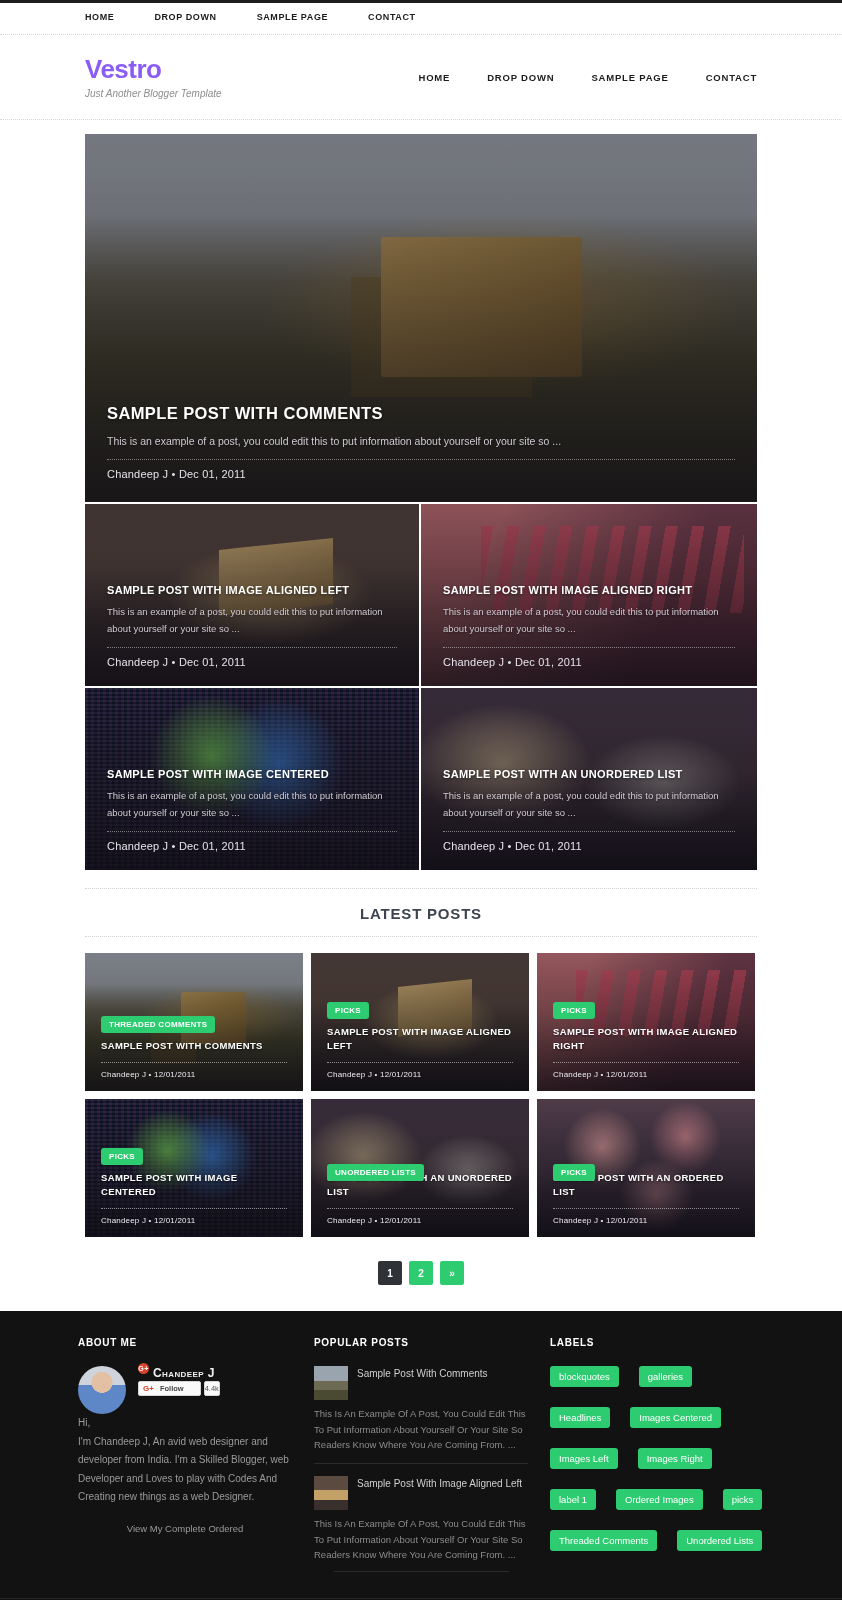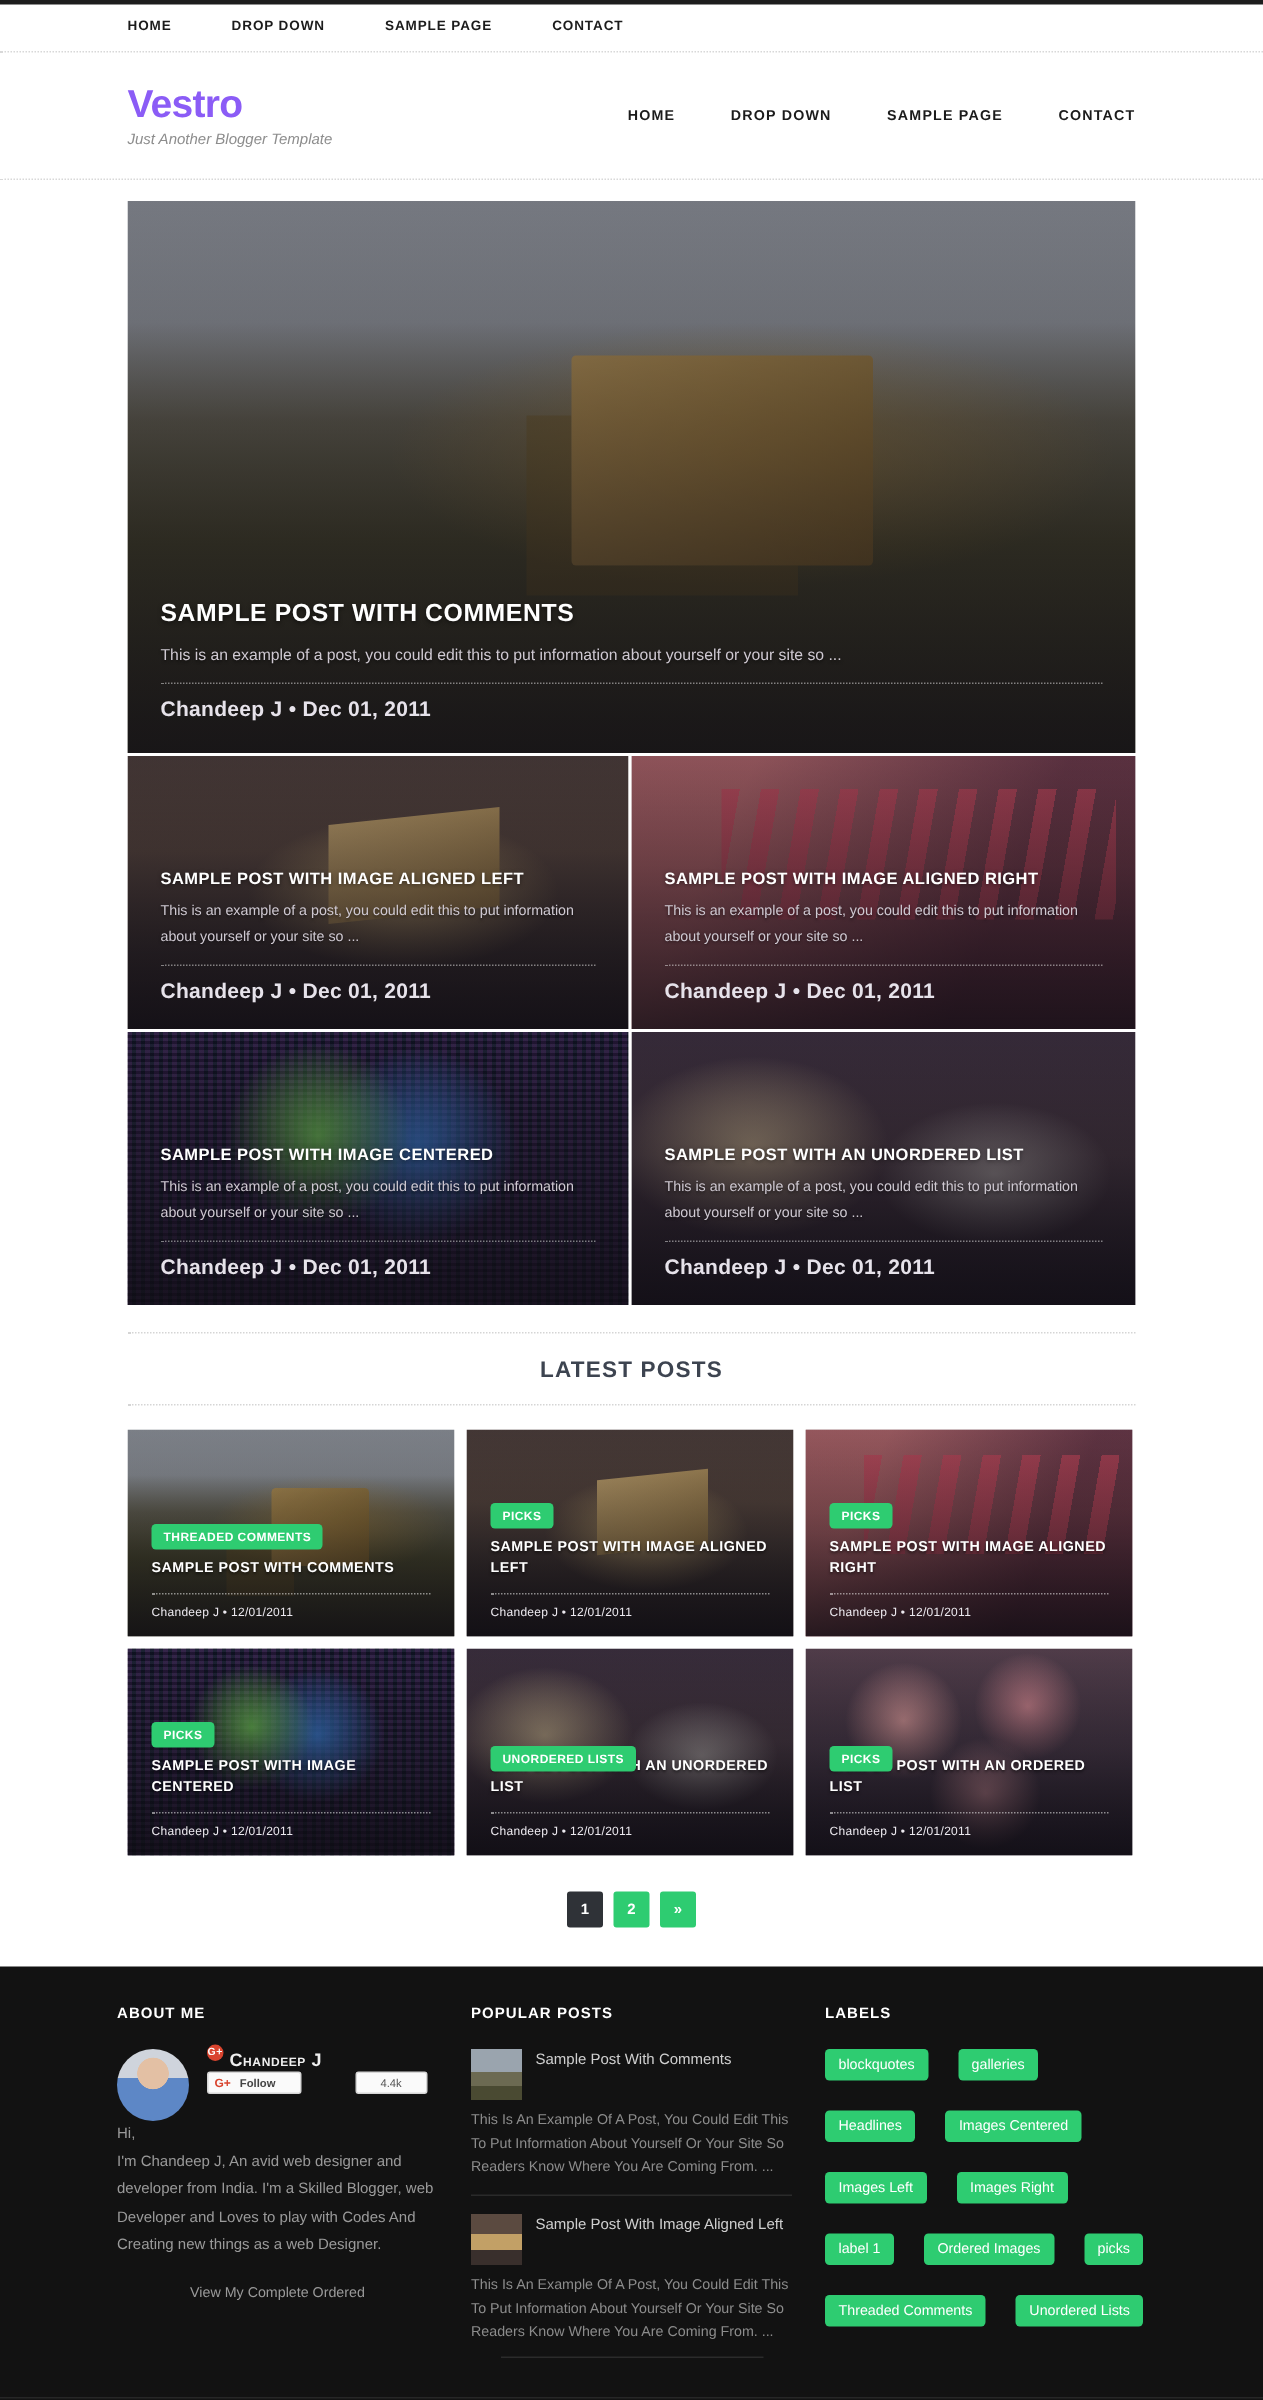--- a/index.html
+++ b/index.html
@@ -109,24 +109,23 @@
     font-size: 10.5px;
     color: #cfc9d2;
     line-height: 1.75;
     margin-bottom: 9px;
     text-shadow: 0 1px 2px rgba(0,0,0,.5);
   }
   .feat-half .feat-cap p { font-size: 9.5px; line-height: 1.85; }
   .feat-meta {
     border-top: 1px dotted rgba(255,255,255,.45);
     padding-top: 8px;
-    font-size: 14px;
+    font-size: 11px;
     color: #e6e2ea;
     letter-spacing: .2px;
-    font-weight: bold;
   }
 
   
   .img-tractor {
     background:
       radial-gradient(ellipse 60% 40% at 62% 46%, rgba(196,150,60,.55), rgba(0,0,0,0) 60%),
       linear-gradient(to bottom, #8d929a 0%, #9aa0a6 22%, #6d6b58 40%, #50502f 62%, #3a3a26 100%);
   }
   .img-tractor::after {
     content:""; position:absolute; left:44%; top:28%; width:30%; height:38%;
@@ -289,22 +288,22 @@
   .follow-row { display: flex; align-items: stretch; gap: 3px; margin-bottom: 9px; }
   .follow-btn {
     display: flex; align-items: center; gap: 6px;
     background: #fafafa; border: 1px solid #d6d6d6;
     border-radius: 2px; padding: 2px 16px 2px 4px;
     font-size: 7.5px; font-weight: bold; color: #444;
   }
   .follow-btn .g { color: #d9442e; font-size: 8px; font-weight: bold; }
   .follow-count {
     background: #fafafa; border: 1px solid #d6d6d6; border-radius: 2px;
-    padding: 2px 16px; font-size: 7.5px; color: #555;
-    display:flex; align-items:center;margin-left:33px;
+    padding: 2px 0; font-size: 7.5px; color: #555;
+    display:flex; align-items:center;
   }
   .about-text {
     font-size: 10px; line-height: 1.85; color: #9a9a9a;
   }
   .profile-link {
     display: block; text-align: center;
     font-size: 9.5px; color: #9a9a9a; margin-top: 16px;
     text-decoration: none;
   }
 

